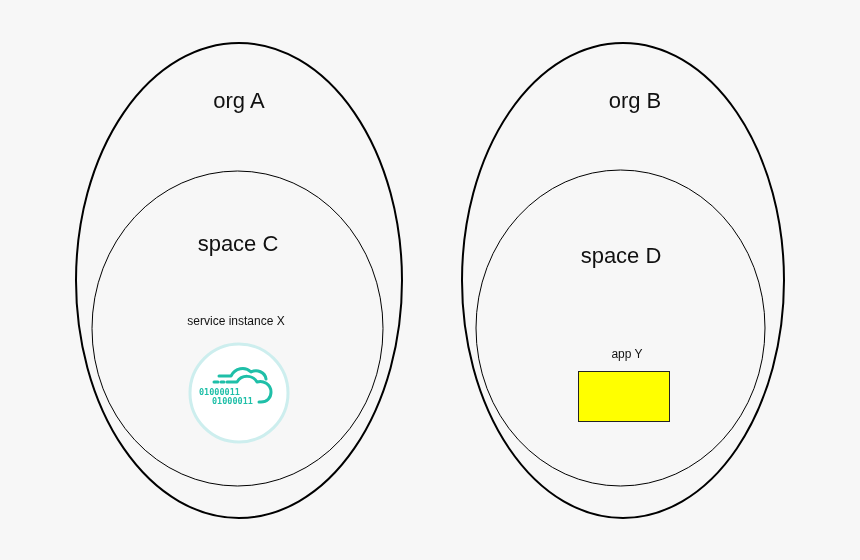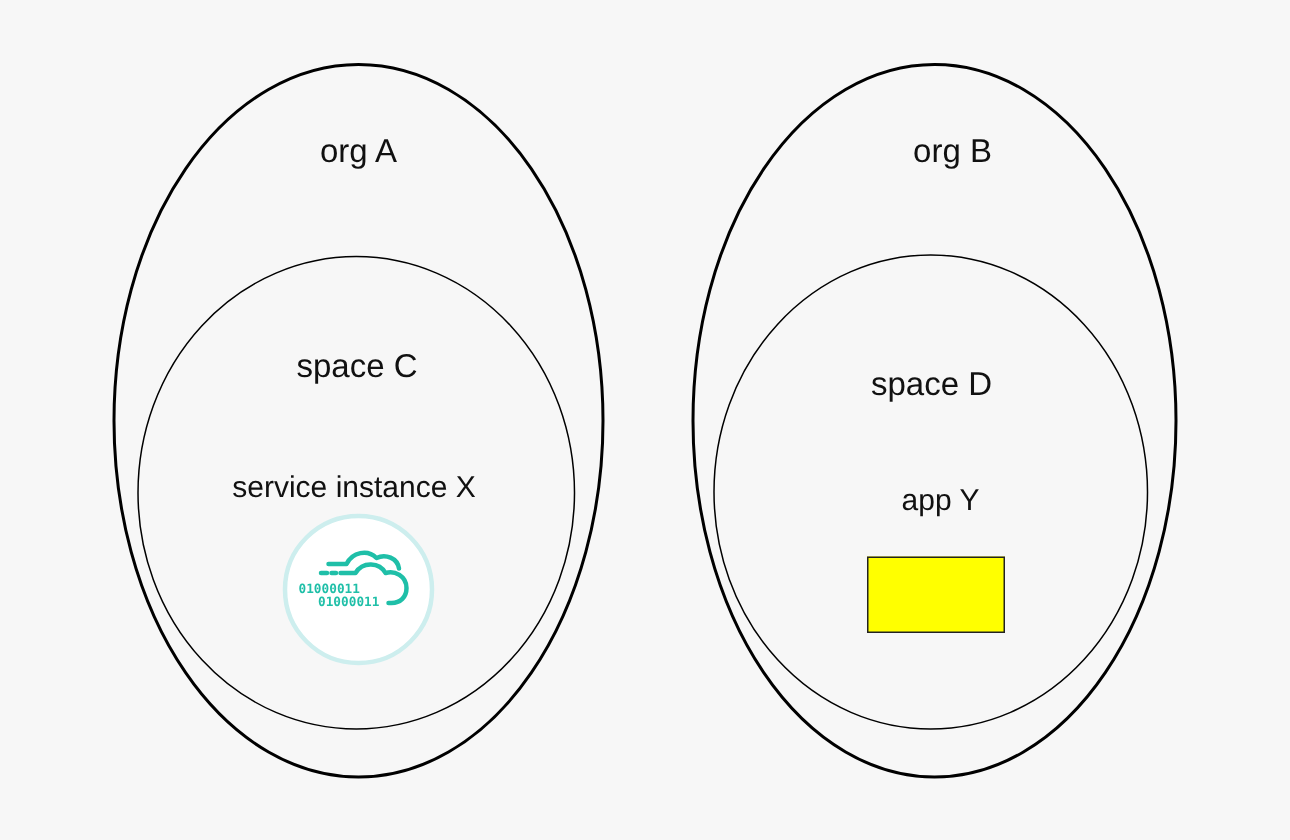--- a/index.html
+++ b/index.html
@@ -12,21 +12,21 @@
   svg.diagram { position: absolute; left: 0; top: 0; }
   .label {
     position: absolute;
     color: #111;
     white-space: nowrap;
     transform: translateX(-50%);
     line-height: 1;
   }
   .lbl-org { font-size: 22px; }
   .lbl-space { font-size: 22px; }
-  .lbl-small { font-size: 20px; }
+  .lbl-small { font-size: 12px; }
   .app-box {
     position: absolute;
     left: 578px; top: 371px; width: 90px; height: 49px;
     background: #ffff00;
     border: 1px solid #222;
   }
   .service-icon {
     position: absolute;
     left: 187px; top: 342px; width: 104px; height: 102px;
   }
@@ -52,14 +52,14 @@
     <path d="M40 40 H50 C55 32 66 33 70 40 C76 38 84 42 84 50 C84 56 80 60 74 60 H72"></path>
     <path d="M27 40 H31"></path>
     <path d="M34 40 H37"></path>
   </g>
   <text x="12" y="53" font-family="DejaVu Sans Mono, monospace" font-size="8.5" font-weight="bold" fill="#1fbfa8">01000011</text>
   <text x="25" y="62" font-family="DejaVu Sans Mono, monospace" font-size="8.5" font-weight="bold" fill="#1fbfa8">01000011</text>
 </svg>
 
 <div class="label lbl-org" style="left:622px; top:90px;margin-left:13px;">org B</div>
 <div class="label lbl-space" style="left:621px; top:245px;">space D</div>
-<div class="label lbl-small" style="left:627px; top:324px;">app Y</div>
+<div class="label lbl-small" style="left:627px; top:348px;">app Y</div>
 <div class="app-box"></div>
 
 </body></html>

